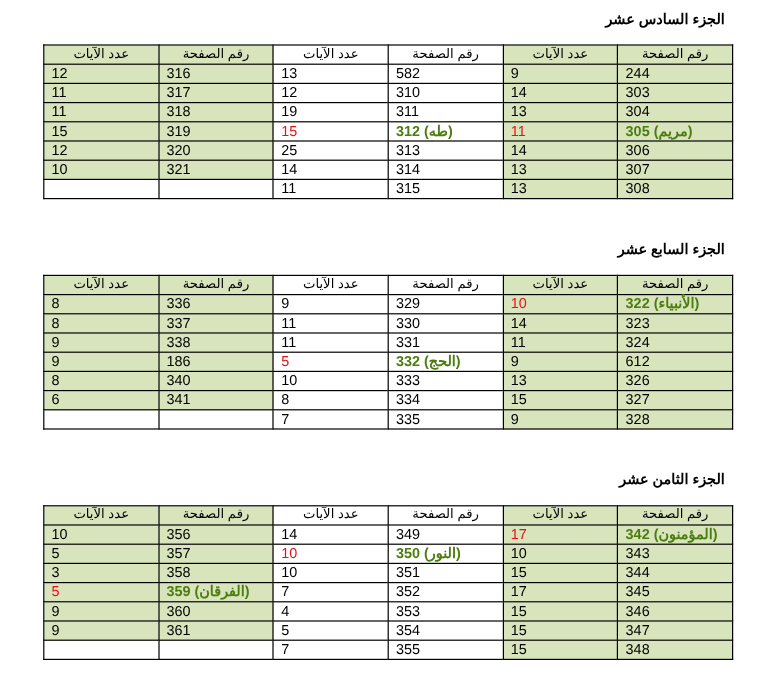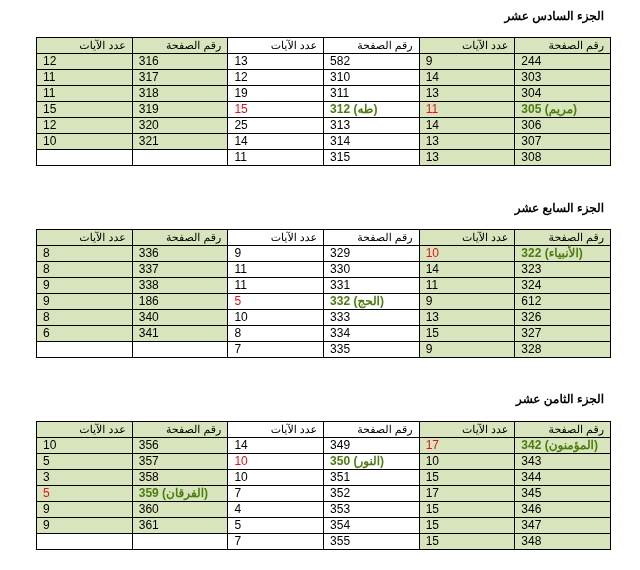--- a/index.html
+++ b/index.html
@@ -1,20 +1,20 @@
 <!DOCTYPE html>
 <html><head>
 <meta charset="utf-8">
 <style>
   html, body { margin:0; padding:0; background:#ffffff; }
   body { width:640px; height:570px; position:relative; font-family:"Liberation Sans", sans-serif; color:#000; overflow:hidden; }
   .section-title { position:absolute; right:36px; font-size:12px; font-weight:bold; direction:rtl;margin-left:36px; }
   table.juz { position:absolute; left:36px; width:575px; border-collapse:collapse; table-layout:fixed; direction:rtl; }
   table.juz td { border:1px solid #000; height:15px; padding:0 6px; font-size:12px; line-height:15px; text-align:left; direction:ltr; }
-  table.juz tr.hdr td { text-align:right; direction:rtl; font-size:11px; }
+  table.juz tr.hdr td { text-align:center; direction:rtl; font-size:11px; }
   .g { background:#d8e4bc; }
   .w { background:#ffffff; }
   .red { color:#e8101a; }
   .redb { color:#4d7c0f; font-weight:bold; }
 </style>
 </head>
 <body>
 
 <div class="section-title" style="top:9px;">الجزء السادس عشر</div>
 <table class="juz" style="top:37px;">

